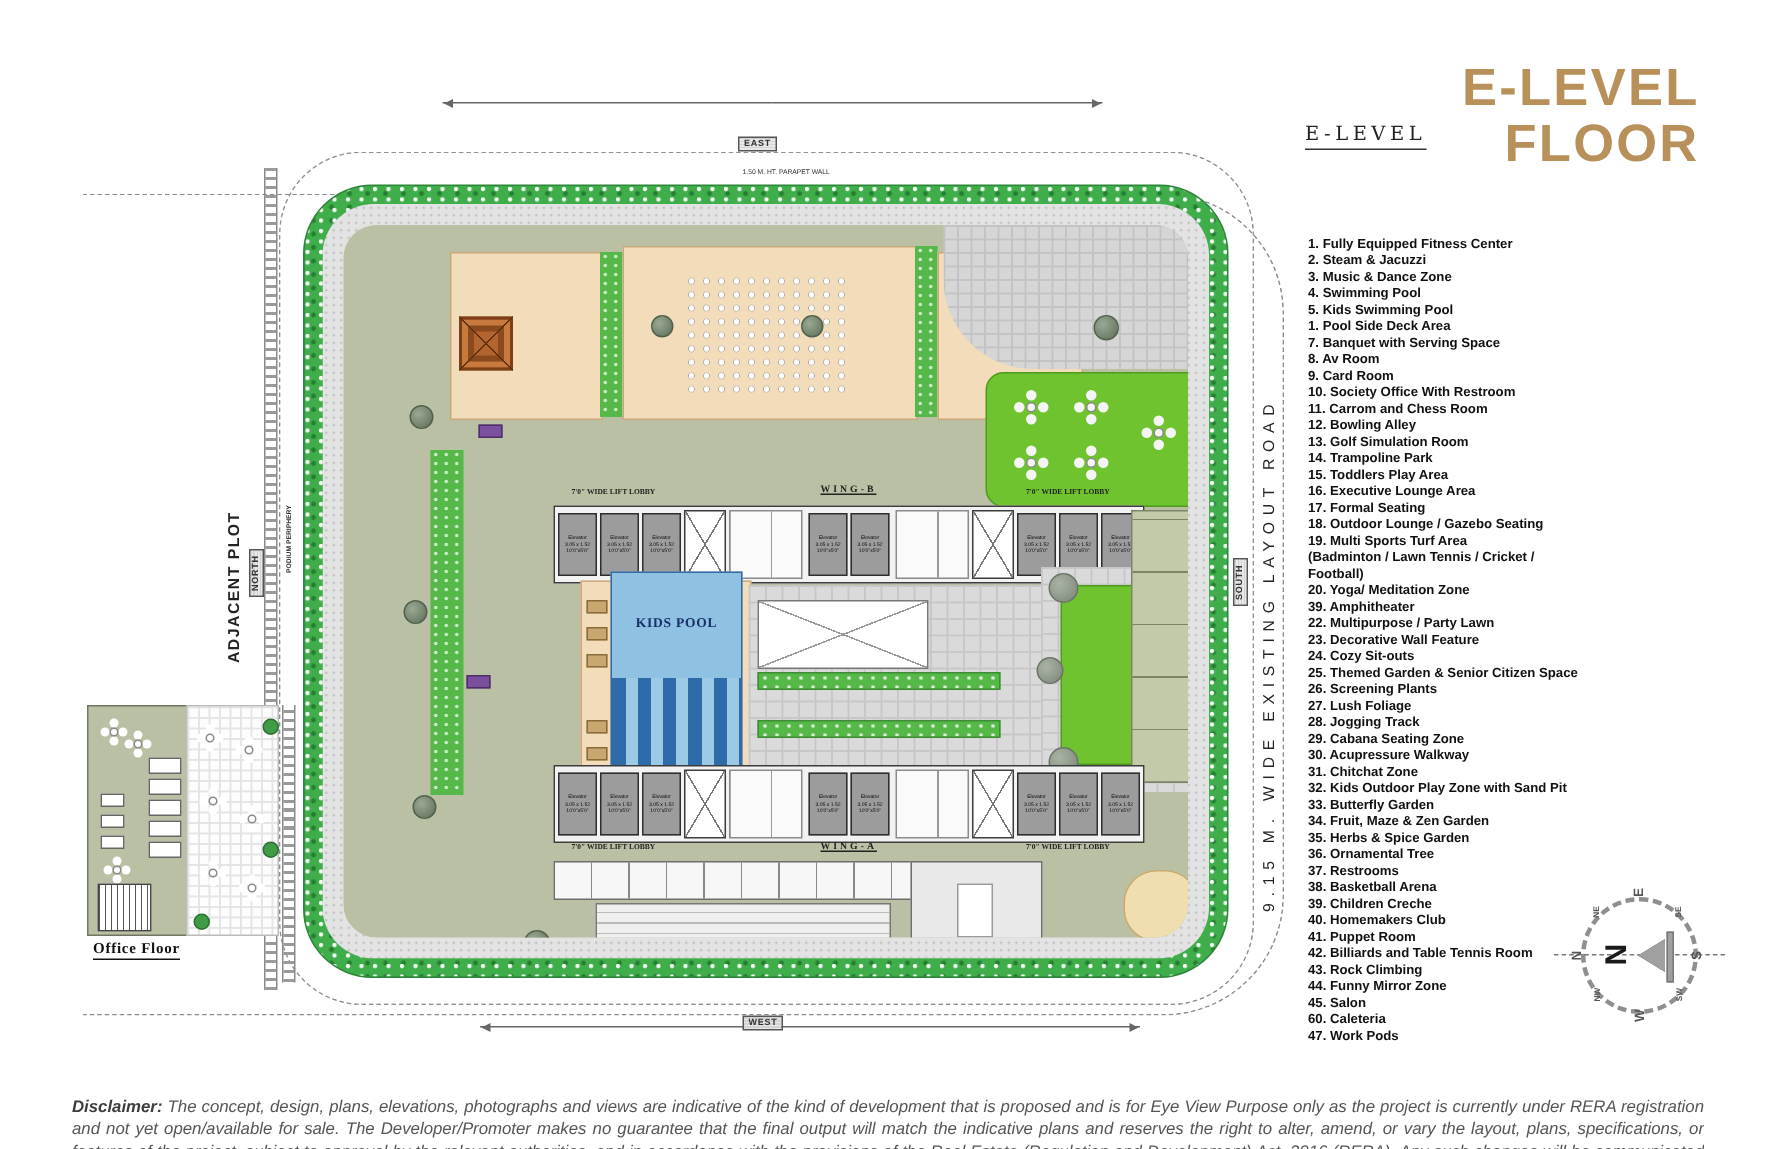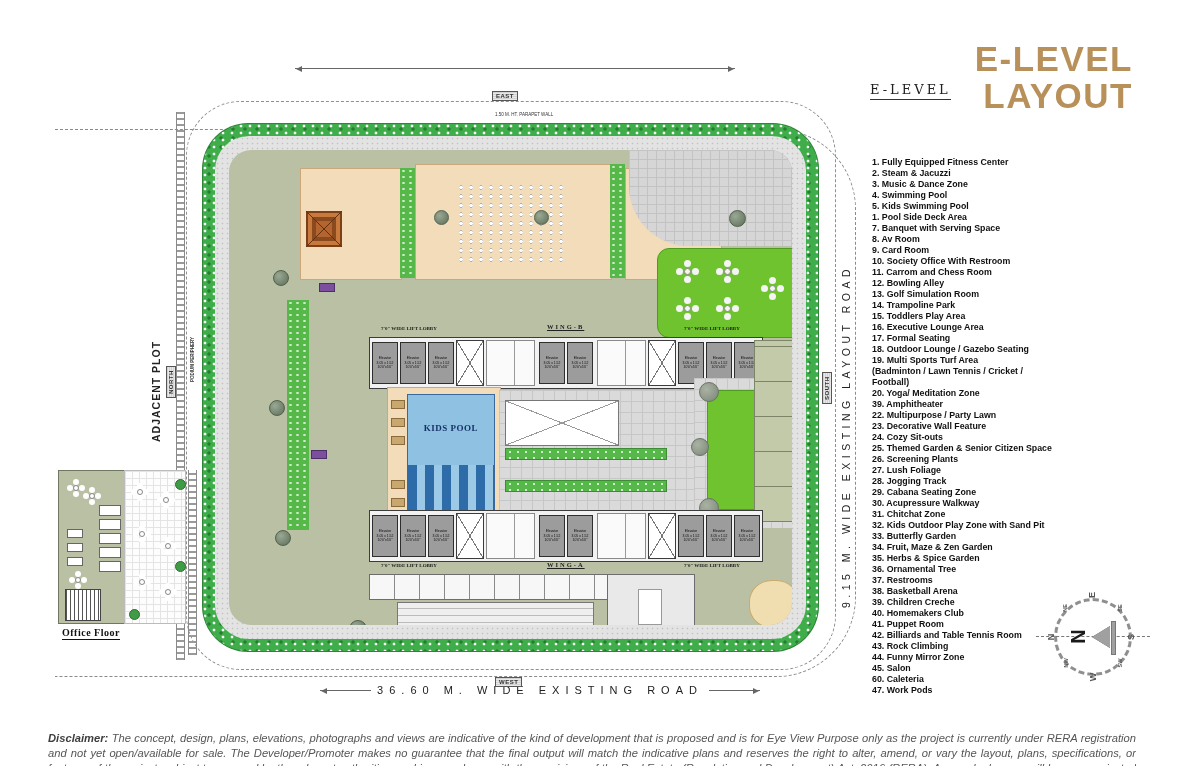--- a/index.html
+++ b/index.html
@@ -125,33 +125,32 @@
   .disclaimer{position:absolute;left:48px;top:720px;width:1088px;height:46px;overflow:hidden;
         font-style:italic;font-size:11.2px;line-height:15px;color:#555;text-align:justify;}
   .disclaimer b{color:#3d3d3d;}
   .tinytext{position:absolute;font-size:4.5px;color:#333;white-space:nowrap;}
 </style>
 </head>
 <body>
 
 <div class="big-title">
   <div>E-LEVEL</div>
-  <div>LAYOUT</div>
+  <div>FLOOR</div>
 </div>
 <div class="section-label">E-LEVEL</div>
 
 <div class="road-assembly" style="left:295px;top:68px;width:440px;">
   <div class="arrow-line l"></div>
   <div class="arrow-line r"></div>
 </div>
 <div class="dir-box" style="left:492px;top:91px;">EAST</div>
 
 <div class="road-assembly" style="left:320px;top:684px;width:440px;">
   <div class="arrow-line l"></div>
-  <div class="road-text">36.60 M. WIDE EXISTING ROAD</div>
   <div class="arrow-line r"></div>
 </div>
 <div class="dir-box" style="left:495px;top:677px;">WEST</div>
 
 <div class="vtext" style="left:840px;top:608px;font-size:10.5px;letter-spacing:4.5px;color:#222;">9.15 M. WIDE EXISTING LAYOUT ROAD</div>
 <div class="dir-box vtext" style="left:822px;top:404px;">SOUTH</div>
 
 <div class="vtext" style="left:150px;top:442px;font-size:10.5px;font-weight:bold;letter-spacing:1px;color:#222;">ADJACENT PLOT</div>
 <div class="dir-box vtext" style="left:166px;top:398px;">NORTH</div>
 <div class="vtext" style="left:190px;top:382px;font-size:4.5px;font-weight:bold;color:#333;">PODIUM PERIPHERY</div>
@@ -239,21 +238,21 @@
           </div>
       </div>
     </div>
 
     <div class="tan" style="left:158px;top:237px;width:112px;height:142px;"></div>
     <div class="lounger" style="left:162px;top:250px;"></div>
     <div class="lounger" style="left:162px;top:268px;"></div>
     <div class="lounger" style="left:162px;top:286px;"></div>
     <div class="lounger" style="left:162px;top:330px;"></div>
     <div class="lounger" style="left:162px;top:348px;"></div>
-    <div class="pool" style="left:178px;top:244px;width:86px;height:128px;">
+    <div class="pool" style="left:178px;top:231px;width:86px;height:128px;">
       <div class="pool-name">KIDS POOL</div>
       <div class="lanes"></div>
     </div>
 
     <div class="paver" style="left:270px;top:240px;width:195px;height:128px;"></div>
     <div class="xhall" style="left:276px;top:250px;width:112px;height:44px;"></div>
     <div class="planter" style="left:276px;top:298px;width:160px;height:10px;"></div>
     <div class="planter" style="left:276px;top:330px;width:160px;height:10px;"></div>
     <div class="paver" style="left:465px;top:228px;width:152px;height:150px;"></div>
     <div class="lawn" style="left:478px;top:240px;width:80px;height:118px;"></div>

